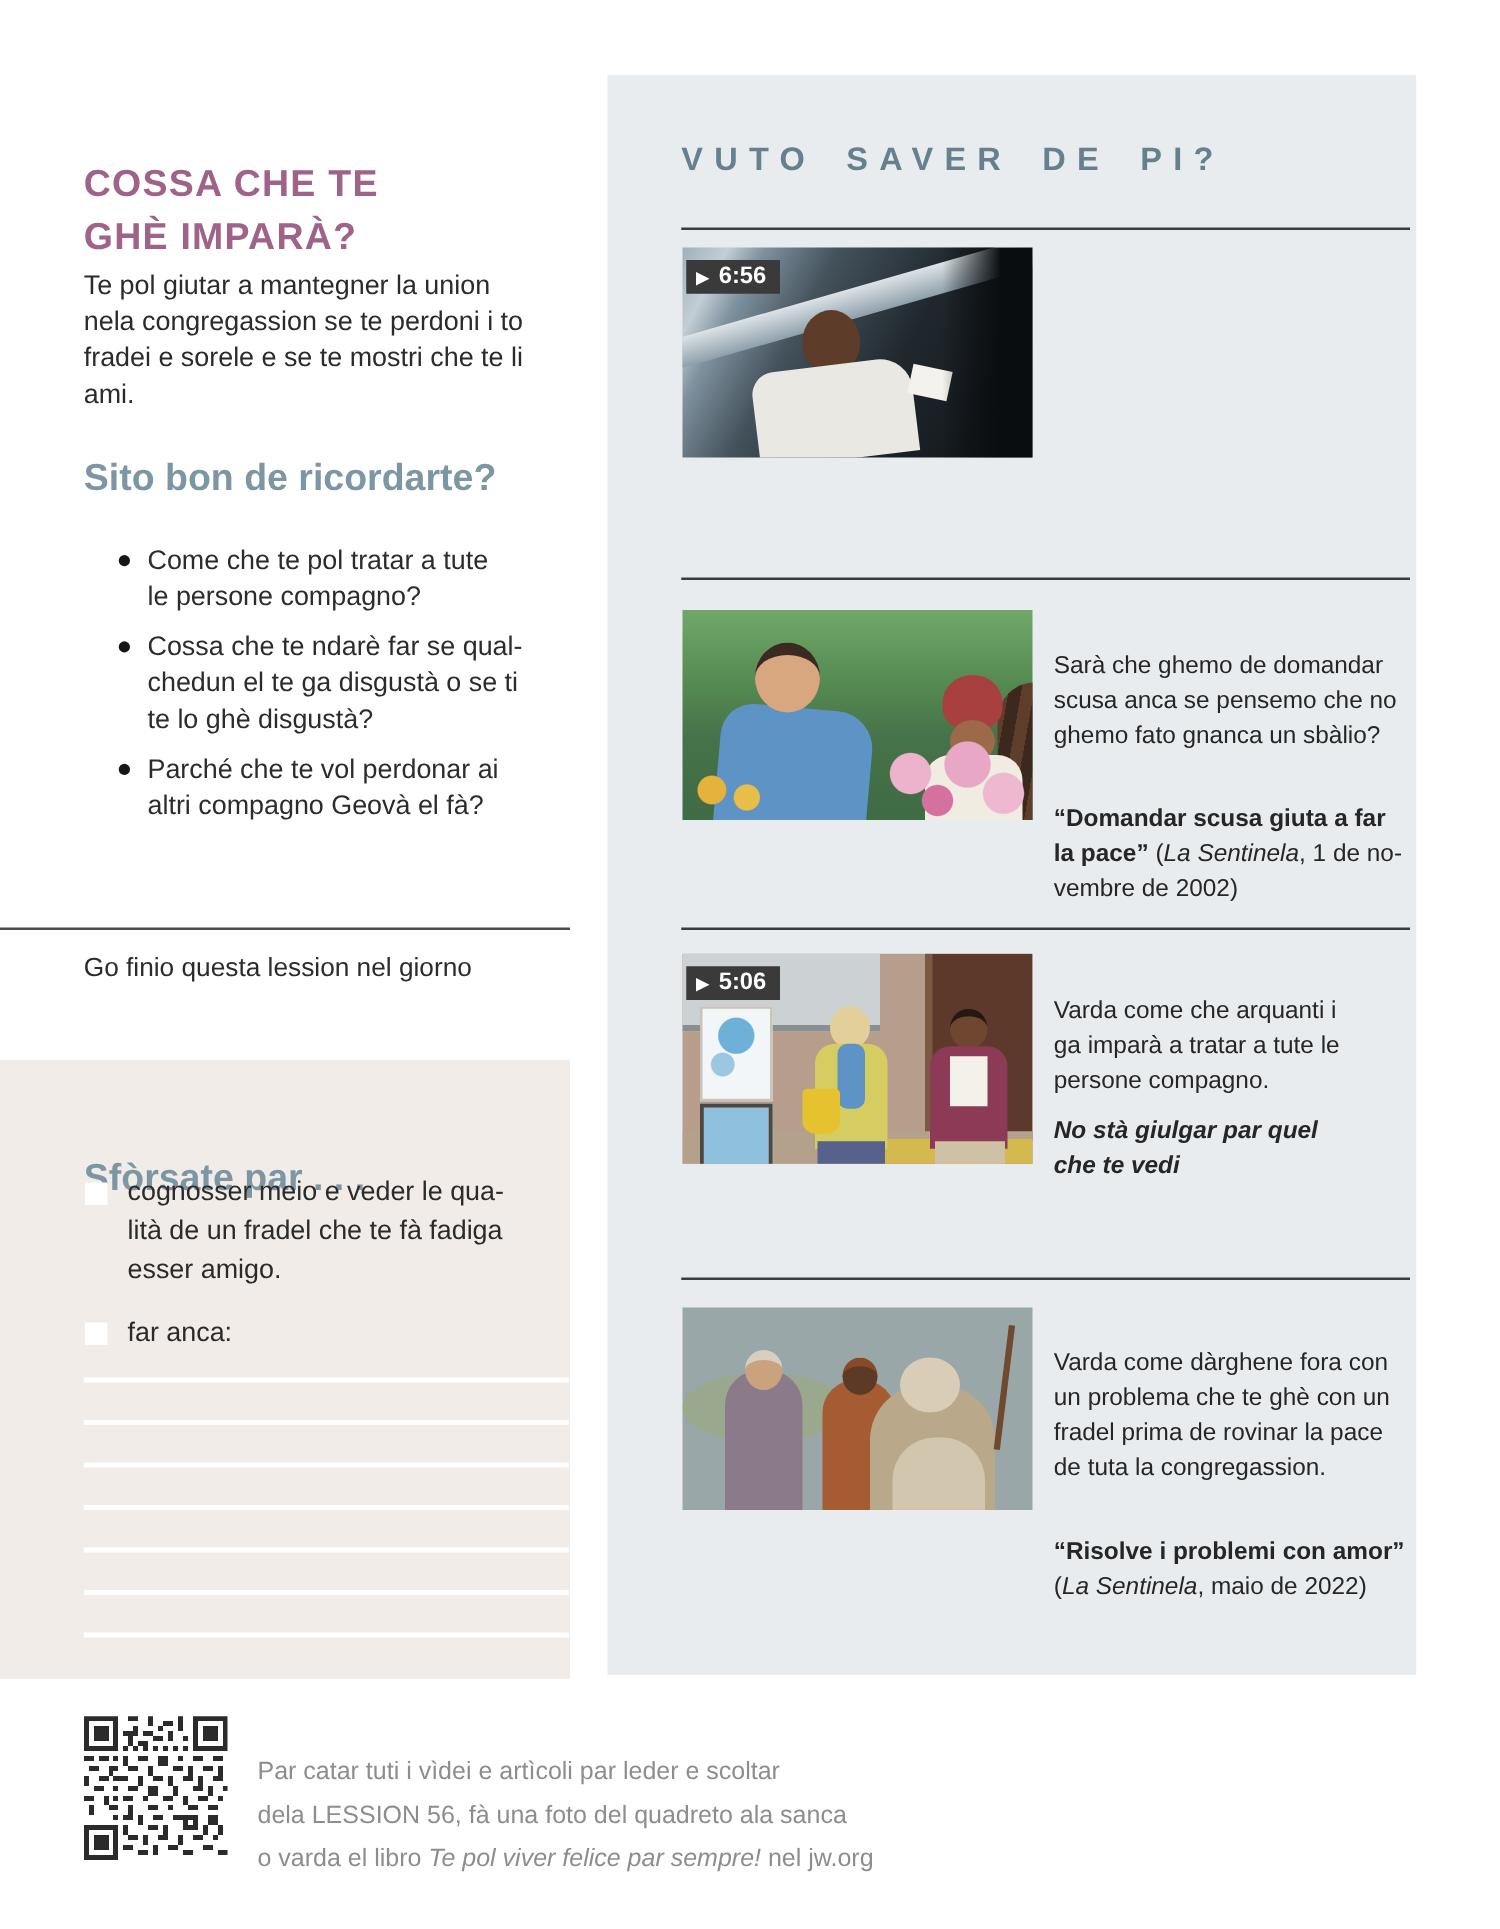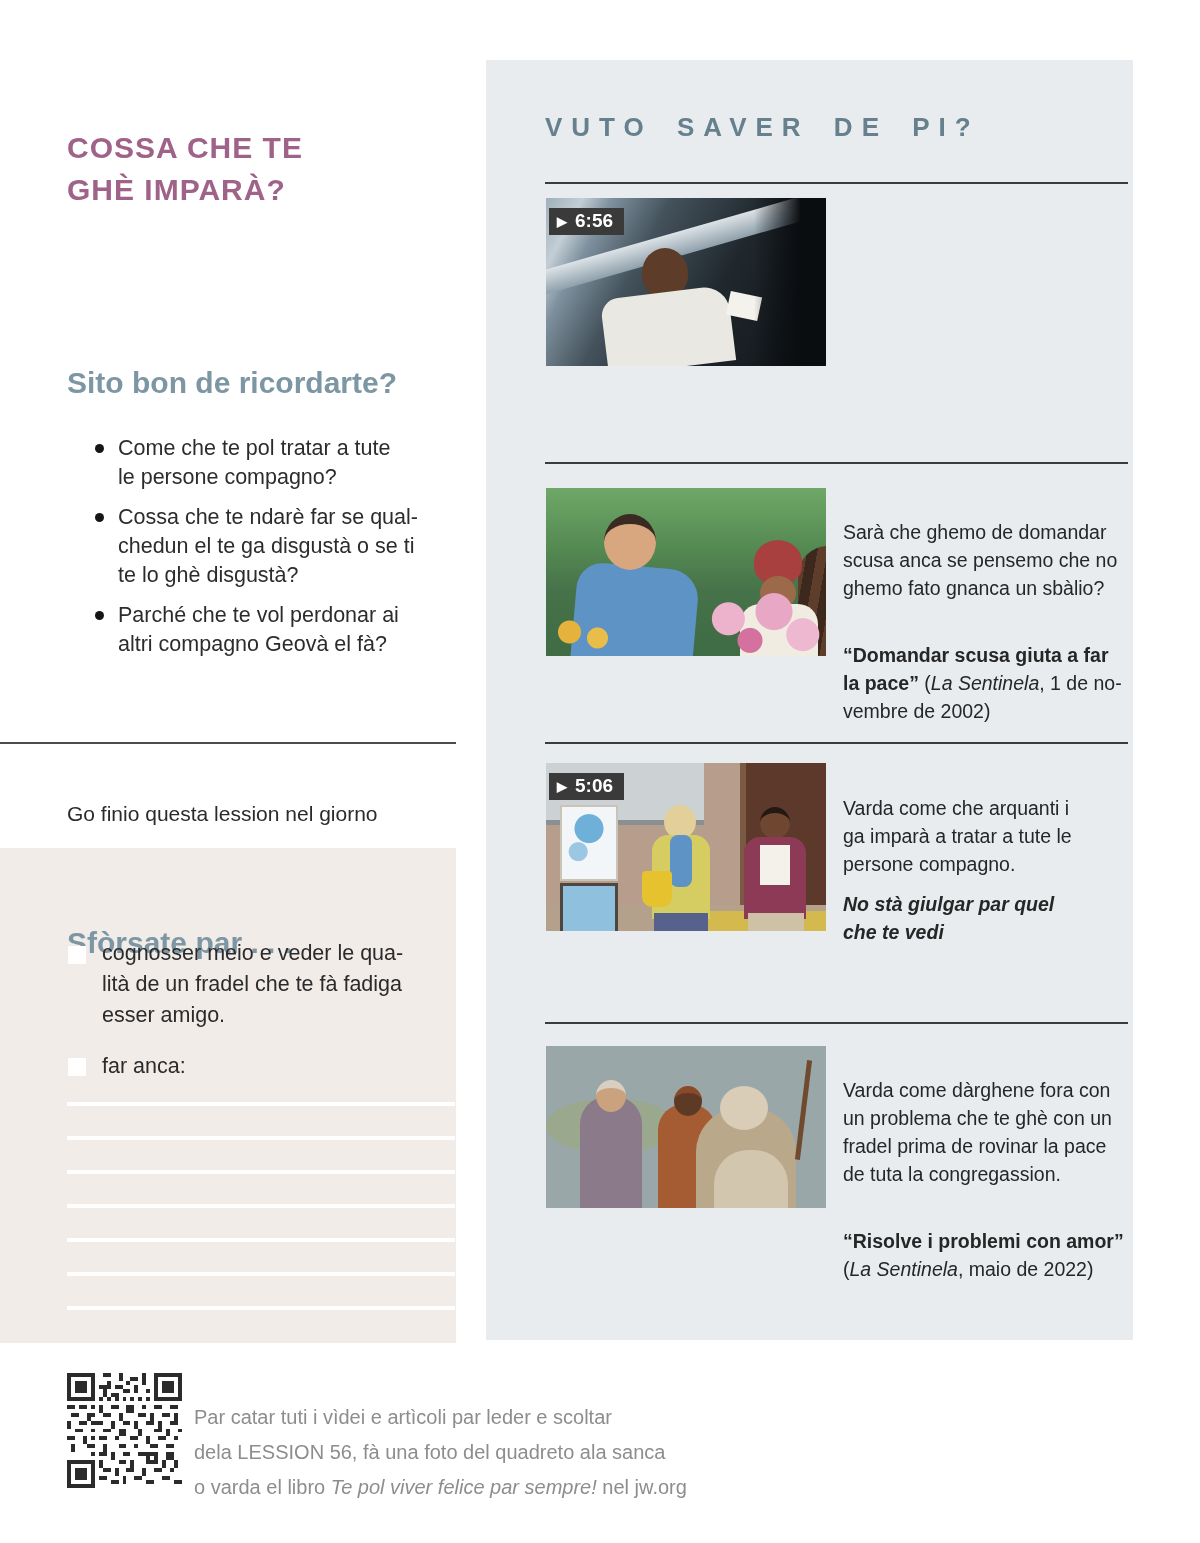--- a/index.html
+++ b/index.html
@@ -10,21 +10,21 @@
 
   
   .h1 { font-size:30px; font-weight:700; line-height:42px; letter-spacing:1px;
         color:#9f6288; white-space:pre-line; }
   .intro { font-size:21.5px; line-height:29px; white-space:pre-line; color:#2b2b2b; }
   .h2 { font-size:30px; font-weight:700; color:#7d96a4; }
   .bullets { display:flex; flex-direction:column; gap:11px; }
   .bullet { display:flex; gap:14px; font-size:21.5px; line-height:29px; white-space:pre-line; }
   .dot { flex:none; width:9px; height:9px; border-radius:50%; background:#161616; margin-top:10px; }
   .lrule { background:#4c4c4c; height:2px; }
-  .gofinio { font-size:21px; color:#2b2b2b;margin-top:39px; }
+  .gofinio { font-size:21px; color:#2b2b2b; }
 
   .goals { background:#f1ece8; }
   .cbox { width:18px; height:18px; background:#ffffff; }
   .ctext { font-size:21.5px; line-height:31px; white-space:pre-line; color:#2b2b2b; }
   .wline { height:4px; background:#ffffff; margin-bottom:30px; }
 
   
   .panel { background:#e8ecef; }
   .ph { font-size:26px; font-weight:700; letter-spacing:9px; word-spacing:8px; color:#67808e; }
   .divider { height:2px; background:#3c3c3c; }
@@ -109,20 +109,24 @@
   .qr { width:115px; height:115px; }
 </style>
 </head>
 <body>
 
 <div class="page">
 
   <div class="abs h1" style="left:67px; top:104px;margin-top:23px;">COSSA CHE TE
 GHÈ IMPARÀ?</div>
 
+  <div class="abs intro" style="left:67px; top:214px; width:390px;">Te pol giutar a mantegner la union
+nela congregassion se te perdoni i to
+fradei e sorele e se te mostri che te li
+ami.</div>
 
   <div class="abs h2" style="left:67px; top:366px;">Sito bon de ricordarte?</div>
 
   <div class="abs bullets" style="left:95px; top:434px; width:360px;">
     <div class="bullet">
       <span class="dot"></span>
       <span>Come che te pol tratar a tute
 le persone compagno?</span>
     </div>
     <div class="bullet">
@@ -375,19 +379,19 @@
       <rect x="8" y="26" width="2" height="1"></rect>
         <rect x="11" y="27" width="2" height="1"></rect>
         <rect x="14" y="26" width="1" height="2"></rect>
       <rect x="17" y="26" width="2" height="1"></rect>
         <rect x="20" y="27" width="2" height="1"></rect>
         <rect x="24" y="26" width="2" height="1"></rect>
       <rect x="27" y="27" width="2" height="1"></rect>
     </g>
   </svg>
 
-  <div class="abs footer-text" style="left:194px; top:1400px; width:700px;">
+  <div class="abs footer-text" style="left:206px; top:1400px; width:700px;">
     <div>Par catar tuti i vìdei e artìcoli par leder e scoltar</div>
     <div>dela LESSION 56, fà una foto del quadreto ala sanca</div>
     <div><span>o varda el libro </span><span style="font-style:italic">Te pol viver felice par sempre!</span><span> nel jw.org</span></div>
   </div>
 
 </div>
 
 </body></html>

